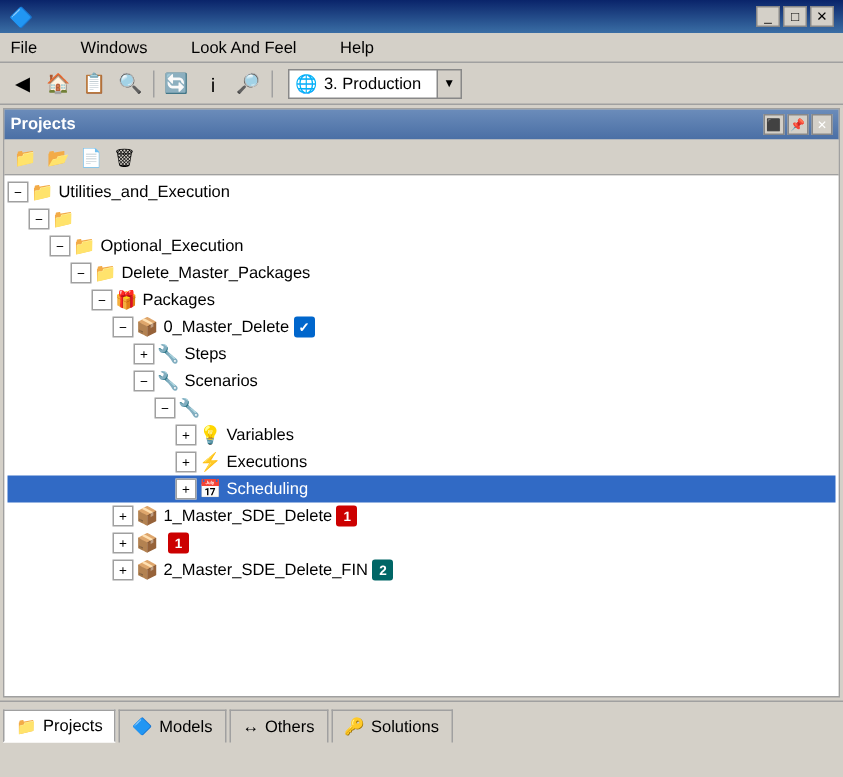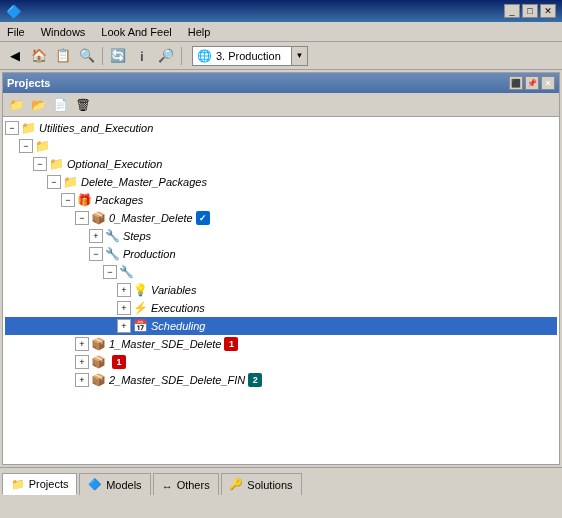--- a/index.html
+++ b/index.html
@@ -49,21 +49,21 @@
       justify-content: center;
       cursor: pointer;
       color: black;
     }
 
     
     .menu-bar {
       background: #d4d0c8;
       padding: 2px 4px;
       display: flex;
-      gap: 10px;
+      gap: 23px;
       height: 20px;
       align-items: center;
       border-bottom: 1px solid #a0a0a0;
     }
     .menu-item {
       font-size: 11px;
       cursor: pointer;
       padding: 1px 3px;
     }
 
@@ -225,21 +225,20 @@
       cursor: pointer;
       color: black;
     }
     .tree-icon {
       margin-right: 3px;
       font-size: 12px;
       flex-shrink: 0;
     }
     .tree-label {
       font-size: 11px;
-      font-style: italic;
     }
 
     
     .badge {
       display: inline-flex;
       align-items: center;
       justify-content: center;
       width: 14px;
       height: 14px;
       border-radius: 2px;
@@ -401,21 +400,21 @@
       </div>
       <div class="tree-node">
         <span class="tree-indent"></span>
         <span class="tree-indent"></span>
         <span class="tree-indent"></span>
         <span class="tree-indent"></span>
         <span class="tree-indent"></span>
         <span class="tree-indent"></span>
         <span class="tree-expander">−</span>
         <span class="tree-icon">🔧</span>
-        <span class="tree-label">Production</span>
+        <span class="tree-label">Scenarios</span>
       </div>
       <div class="tree-node">
         <span class="tree-indent"></span>
         <span class="tree-indent"></span>
         <span class="tree-indent"></span>
         <span class="tree-indent"></span>
         <span class="tree-indent"></span>
         <span class="tree-indent"></span>
         <span class="tree-indent"></span>
         <span class="tree-expander">−</span>

